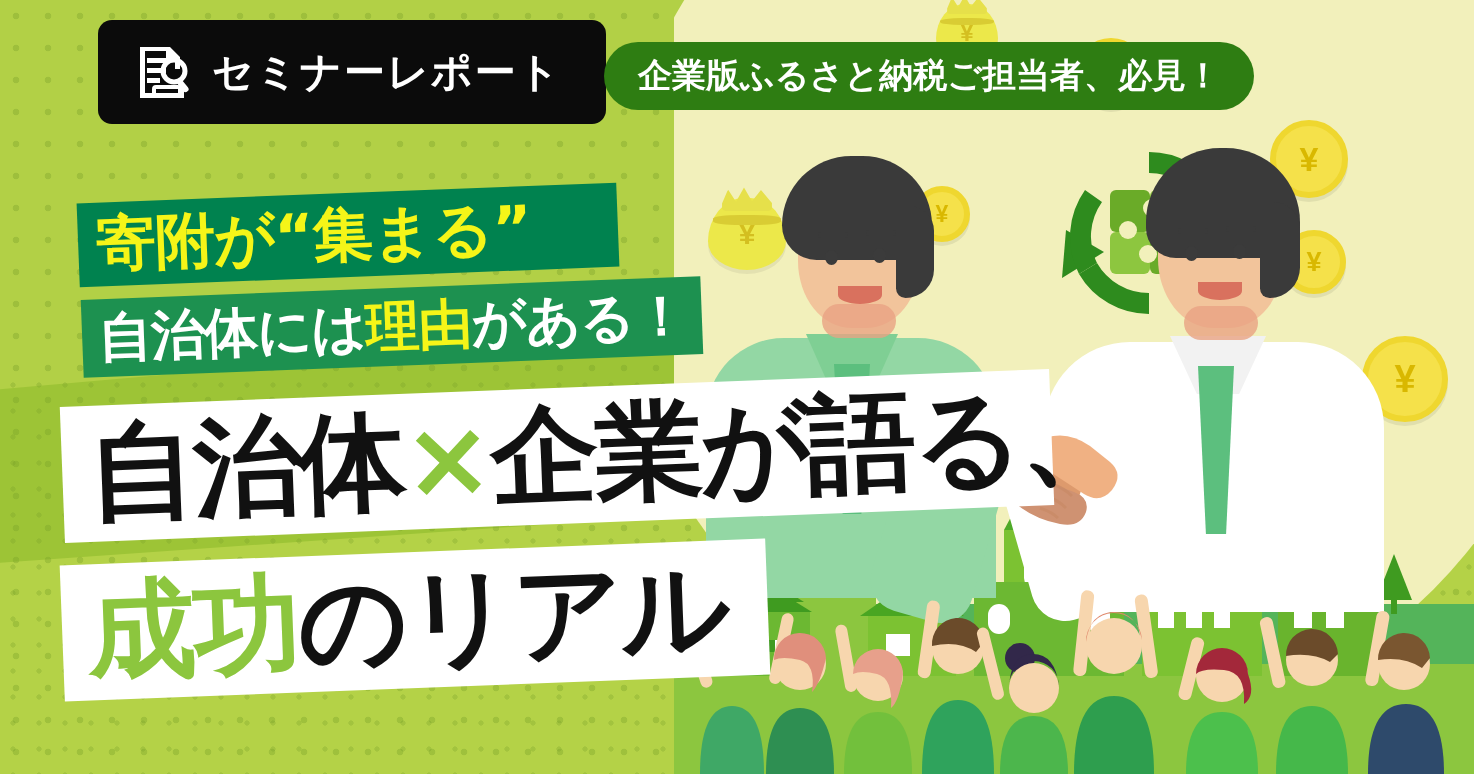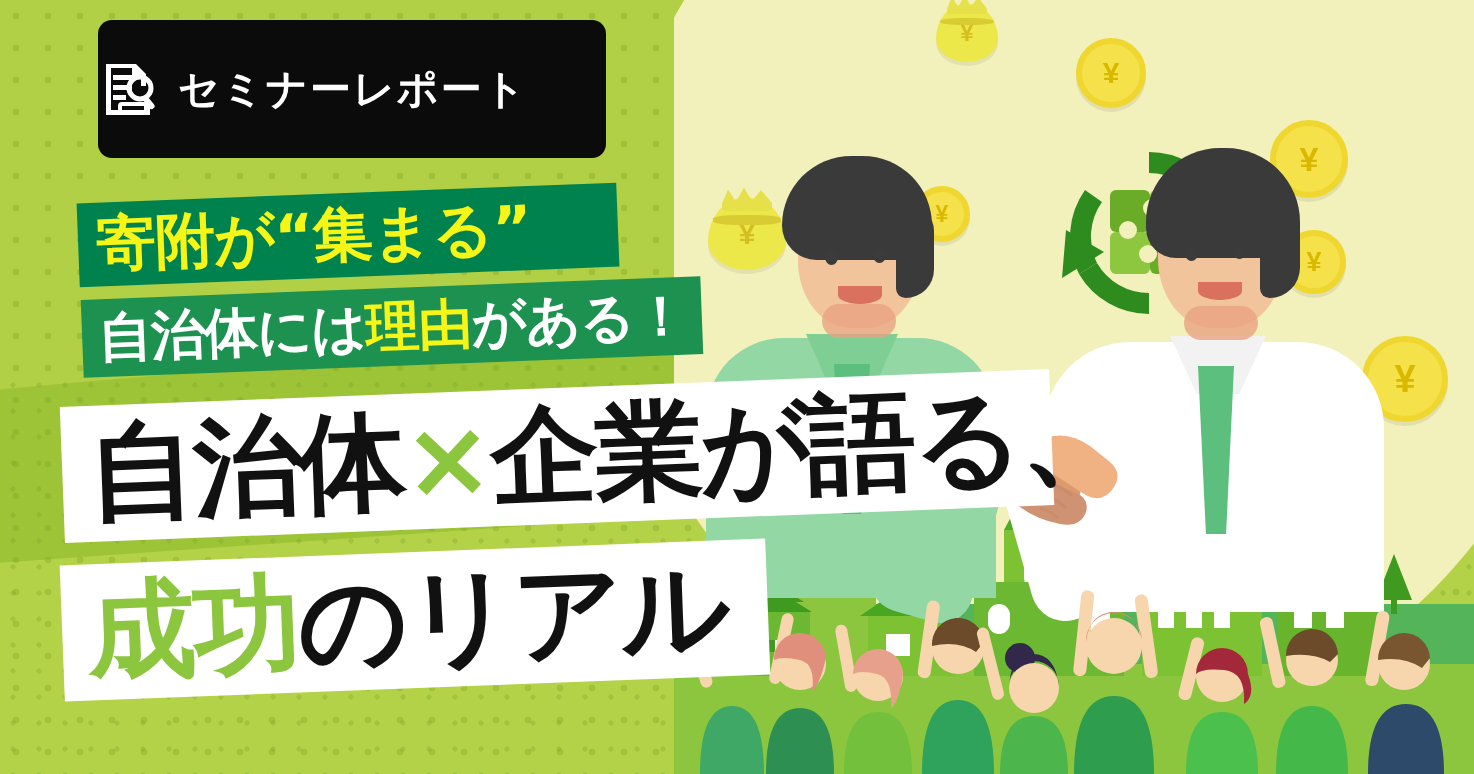--- a/index.html
+++ b/index.html
@@ -76,23 +76,23 @@
   .eye{position:absolute;width:13px;height:15px;border-radius:50%;background:#3b3b3b;}
   .brow{position:absolute;height:6px;border-radius:4px;background:#3a3a3a;}
   .mouth{position:absolute;background:#d9715e;border-radius:0 0 50% 50%;}
   .cheek{position:absolute;background:#eda27f;border-radius:50%;opacity:.55;}
 
   .cycle{position:absolute;}
   .crowd{position:absolute;left:0;bottom:0;width:100%;height:190px;}
 
   
   .tag-report{
-    position:absolute;left:98px;top:20px;width:508px;height:138px;
+    position:absolute;left:98px;top:20px;width:508px;height:104px;
     background:#0b0b0b;border-radius:14px;
-    display:flex;align-items:center;gap:18px;box-sizing:border-box;
+    display:flex;align-items:center;gap:18px;padding-left:34px;box-sizing:border-box;
   }
   .tag-report .label{
     color:#fff;font-size:41px;font-weight:bold;letter-spacing:2px;
     font-family:"DejaVu Sans","Liberation Sans",sans-serif;
   }
 
   
   .pill{
     position:absolute;left:604px;top:42px;height:68px;
     background:#2e7d12;border-radius:34px;
@@ -419,20 +419,23 @@
         <rect x="15" y="27" width="19" height="5"></rect>
         <rect x="15" y="37" width="13" height="5"></rect>
       </g>
       <circle cx="42" cy="30" r="11" fill="none" stroke="#ffffff" stroke-width="5"></circle>
       <rect x="48" y="38" width="6" height="14" rx="3" fill="#ffffff" transform="rotate(-40 51 45)"></rect>
       <rect x="22" y="46" width="26" height="9" rx="2" fill="none" stroke="#ffffff" stroke-width="4"></rect>
     </svg>
     <span class="label">セミナーレポート</span>
   </div>
 
+  <div class="pill">
+    <span class="label">企業版ふるさと納税ご担当者、必見！</span>
+  </div>
 
   <div class="sub1">
     <span class="t">寄附が“集まる”</span>
   </div>
   <div class="sub2">
     <span class="t"><span>自治体には</span><span class="hl">理由</span><span>がある！</span></span>
   </div>
 
   <div class="main1">
     <span class="t"><span>自治体</span><span class="x">×</span><span>企業が語る、</span></span>

